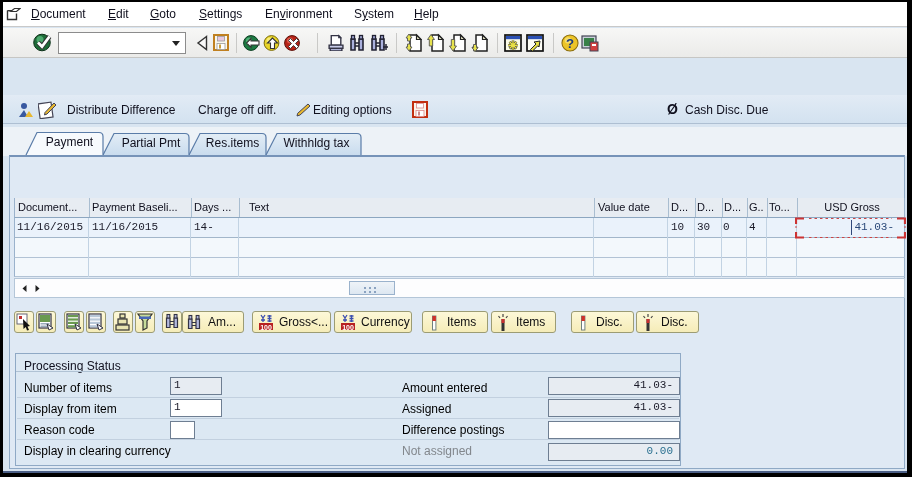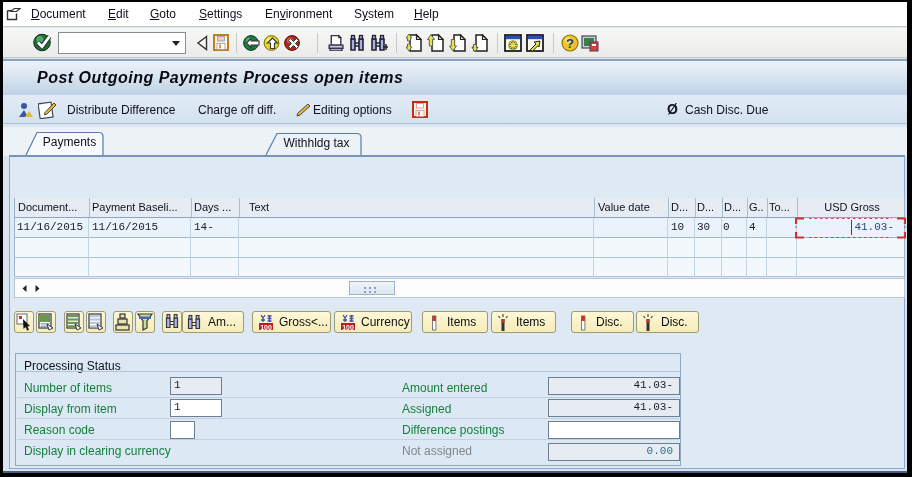--- a/index.html
+++ b/index.html
@@ -61,21 +61,21 @@
   background:linear-gradient(#fdf8d8,#f5ecb8); border:1px solid #9c9c74;
   border-radius:3px; }
 .tbtn { position:absolute; top:154px; height:22px;
   background:linear-gradient(#fdf8d8,#f5ecb8); border:1px solid #9c9c74;
   border-radius:3px; font-size:12px; color:#101010; }
 .tbtn span { position:absolute; top:3px; }
 #psbox { left:5px; top:196px; width:666px; height:113px;
   border:1px solid #8fa9c5; background:#dce8f3; }
 #pstitle { position:absolute; left:8px; top:5px; font-size:12px; color:#10101e; }
 #psline { position:absolute; left:0; top:17px; width:664px; height:1px; background:#b0c2d4; }
-.pslbl { position:absolute; font-size:12px; color:#15803d; }
+.pslbl { position:absolute; font-size:12px; color:#000000; }
 .psinp { position:absolute; height:18px; border:1px solid #6e7e92;
   font-family:"Liberation Mono", monospace; font-size:11px; padding-top:2px; color:#1a1a28; }
 .ro { background:#e7ecf2; }
 .wh { background:#fff; }
 #botbar { position:absolute; left:0; top:471px; width:912px; height:6px;
   background:#000; border-top:2px solid #4b5f86; }
 </style>
 </head>
 <body>
 <div id="win">
@@ -192,23 +192,20 @@
       <circle cx="6.5" cy="6" r="3" fill="#f8e070" opacity="0.9"></circle>
       <text x="8.5" y="13.2" font-size="12.5" font-weight="bold" fill="#1c3c80" text-anchor="middle" font-family="Liberation Sans">?</text>
     </svg>
     <svg class="abs" style="left:581px;top:7px" width="18" height="17" viewBox="0 0 18 17">
       <rect x="1" y="1" width="14" height="12" fill="#c8d0d8" stroke="#445" stroke-width="1.2"></rect>
       <rect x="3" y="3" width="10" height="8" fill="#388048"></rect>
       <rect x="9" y="7" width="8" height="9" fill="#d04040" stroke="#445" stroke-width="1"></rect>
       <rect x="11" y="9" width="4" height="2" fill="#fff"></rect>
     </svg>
   </div>
-  <div id="titleband" class="abs">
-      <span id="titletext">Post Outgoing Payments Process open items</span>
-    </div>
   <div id="apptb" class="abs">
     <svg class="abs" style="left:17px;top:7px" width="17" height="16" viewBox="0 0 17 16">
       <circle cx="7" cy="4" r="3" fill="#3858a0"></circle>
       <path d="M2 15 L7 8 L11 15 Z" fill="#3858a0"></path>
       <path d="M8 15 L12 9 L16 15 Z" fill="#e8b830"></path>
     </svg>
     <svg class="abs" style="left:38px;top:6px" width="19" height="18" viewBox="0 0 19 18">
       <rect x="1" y="2" width="13" height="15" fill="#fff" stroke="#445" stroke-width="1.2" transform="rotate(-8 7 9)"></rect>
       <path d="M16 2 L18 4 L9 13 L6.5 14 L7 11.5 Z" fill="#e8b830" stroke="#445" stroke-width="1"></path>
     </svg>
@@ -225,21 +222,39 @@
       <rect x="6" y="10.5" width="2" height="4" fill="#c88"></rect>
     </svg>
     <span class="at" style="left:667px;font-size:14px;font-weight:bold;top:6px">Ø</span>
     <span class="at" style="left:685px">Cash Disc. Due</span>
   </div>
   <div class="abs" style="left:0;top:125px;width:912px;height:29px;background:#edf2f7"></div>
   <div class="tab" style="left:25px;top:129px;width:79px;z-index:3">
     <svg width="79" height="24" viewBox="0 0 79 24">
       <path d="M1 24 L12 1.5 L74 1.5 Q78 1.5 78 5.5 L78 24" fill="#f7fafd" stroke="#5a7ca8" stroke-width="1.2"></path>
     </svg>
-    <span class="lbl" style="padding-left:10px">Payments</span>
+    <span class="lbl" style="padding-left:10px">Payment</span>
+  </div>
+  <div class="tab" style="left:102px;top:130px;width:88px;z-index:2">
+    <svg width="88" height="23" viewBox="0 0 88 23">
+        <defs>
+          <linearGradient id="tabg" x1="0" y1="0" x2="0" y2="1">
+            <stop offset="0" stop-color="#e3edf6"></stop>
+            <stop offset="1" stop-color="#c9dcee"></stop>
+          </linearGradient>
+        </defs>
+      <path d="M1 23 L12 1.5 L83 1.5 Q87 1.5 87 5.5 L87 23" fill="url(#tabg)" stroke="#5a7ca8" stroke-width="1.2"></path>
+    </svg>
+    <span class="lbl" style="padding-left:10px">Partial Pmt</span>
+  </div>
+  <div class="tab" style="left:188px;top:130px;width:79px;z-index:1">
+    <svg width="79" height="23" viewBox="0 0 79 23">
+      <path d="M1 23 L12 1.5 L74 1.5 Q78 1.5 78 5.5 L78 23" fill="url(#tabg)" stroke="#5a7ca8" stroke-width="1.2"></path>
+    </svg>
+    <span class="lbl" style="padding-left:10px">Res.items</span>
   </div>
   <div class="tab" style="left:265px;top:130px;width:97px;z-index:1">
     <svg width="97" height="23" viewBox="0 0 97 23">
       <path d="M1 23 L12 1.5 L92 1.5 Q96 1.5 96 5.5 L96 23" fill="url(#tabg)" stroke="#5a7ca8" stroke-width="1.2"></path>
     </svg>
     <span class="lbl" style="padding-left:6px">Withhldg tax</span>
   </div>
   <div id="panel" class="abs">
     <div id="tbl" class="abs">
       <div class="hdrrow">

